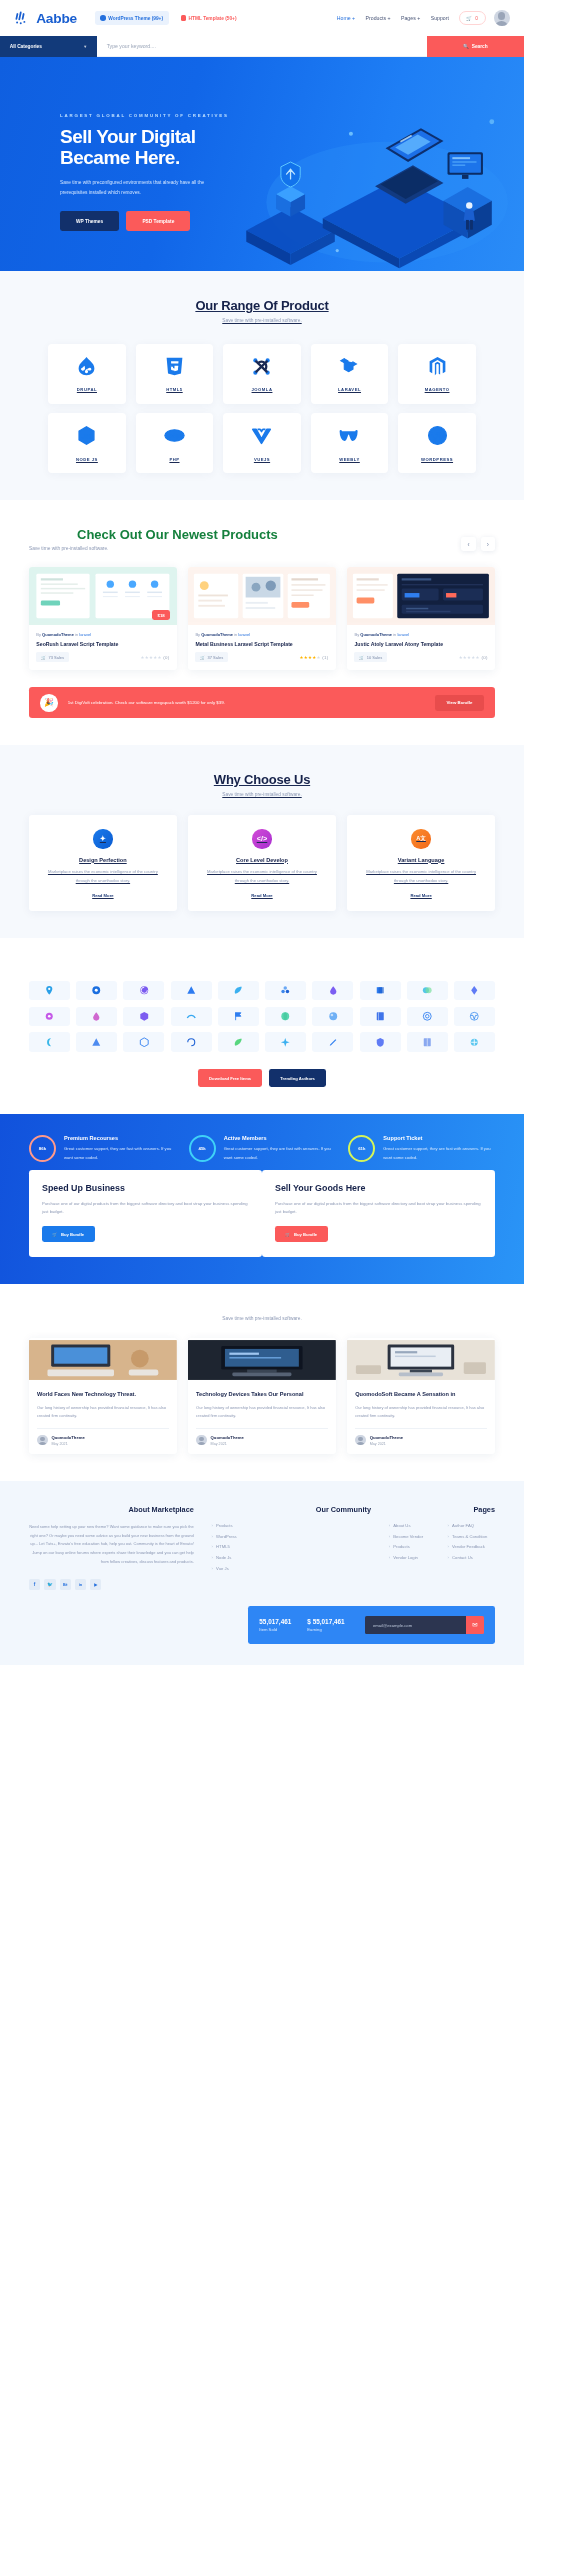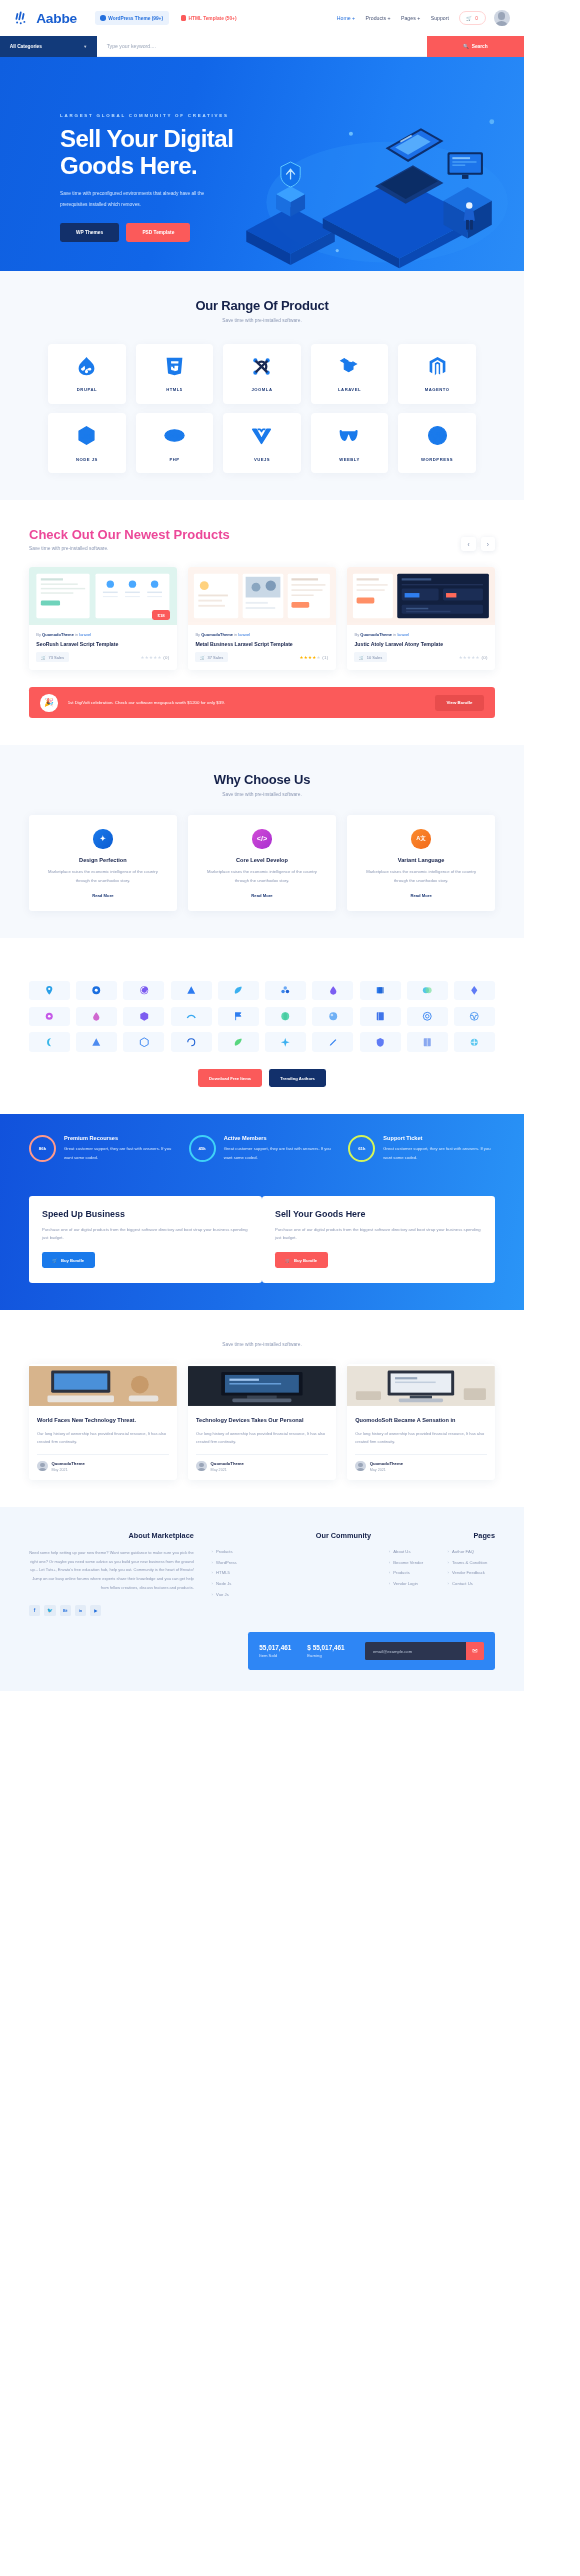--- a/index.html
+++ b/index.html
@@ -62,45 +62,45 @@
     display: flex; align-items: center; justify-content: center; gap: 2.4px;
   }
 
   
   .hero {
     height: 214px; position: relative; overflow: hidden;
     background: linear-gradient(105deg,#0f5fe0 0%,#1166e8 35%,#1e7ef5 70%,#2a8cf7 100%);
   }
   .hero-inner { padding: 56px 0 0 60px; position: relative; z-index: 3; width: 266px; }
   .hero-eyebrow { font-size: 4.4px; color: #bfe0ff; letter-spacing: 1.8px; font-weight: 700; }
-  .hero-h1 { font-size: 24px; color:#fff; font-weight:700; line-height:1.12; margin-top:8px; letter-spacing:-0.5px;}
+  .hero-h1 { font-size: 19px; color:#fff; font-weight:700; line-height:1.12; margin-top:8px; letter-spacing:-0.5px;}
   .hero-p { font-size:4.8px; color:#d3e6ff; line-height:2.1; margin-top:9.7px; max-width:173px;}
   .hero-btns { display:flex; gap:7.3px; margin-top:13px;}
   .btn-dark{ background:#12306b; color:#fff; font-size:4.8px; font-weight:700; padding:7.3px 16px; border-radius:2.4px;}
   .btn-red{ background:#fb5a5a; color:#fff; font-size:4.8px; font-weight:700; padding:7.3px 16px; border-radius:2.4px;}
   .hero-art { position:absolute; right:0; top:0; width:322px; height:214px; z-index:2;}
 
   
   .sec { padding: 27px 0; }
   .sec-title { font-size:13px; font-weight:700; text-align:center; color:#16224a; letter-spacing:-0.2px;}
   .sec-sub { font-size:4.8px; color:#8c98b4; text-align:center; margin-top:4.8px; }
-  .bg-lite { background:#f6f9fd; }
+  .bg-lite { background:#f6f9fd;text-decoration:underline; }
 
   
   .range-grid { display:grid; grid-template-columns: repeat(5, 1fr); gap:9.7px; padding:0 48px; margin-top:21px;}
   .range-card {
     background:#fff; border-radius:4px; height:60px; display:flex; flex-direction:column;
     align-items:center; justify-content:center; gap:7.3px; box-shadow:0 1.6px 8px rgba(20,50,100,.045);
   }
   .range-card svg { width:21px; height:21px; fill:#1a7aeb; }
   .range-label { font-size:4.2px; font-weight:700; color:#1f3b77; letter-spacing:0.5px;}
 
   
   .prod-head { display:flex; align-items:flex-end; padding:0 29px; }
-  .prod-head .t { font-size:13px; font-weight:700; color:#ec4899;}
+  .prod-head .t { font-size:13px; font-weight:700; color:#15803d;margin-left:48px;}
   .prod-head .s { font-size:4.8px; color:#8c98b4; margin-top:4px;}
   .arrows { margin-left:auto; display:flex; gap:4.8px;}
   .arrow { width:14.5px;height:14.5px;border-radius:2.4px;background:#fff; box-shadow:0 0.8px 4.8px rgba(20,50,100,.1);
     display:flex;align-items:center;justify-content:center;font-size:6.4px;color:#7b8aa8;}
   .prod-grid { display:grid; grid-template-columns:repeat(3,1fr); gap:11.3px; padding:0 29px; margin-top:16px;}
   .prod-card { background:#fff; border-radius:3.2px; overflow:hidden; box-shadow:0 1.6px 9.7px rgba(20,50,100,.07);}
   .prod-thumb { height:58px; position:relative; }
   .price-tag { position:absolute; right:6.4px; bottom:5.6px; background:#fb5a5a; color:#fff;
     font-size:4.4px; font-weight:700; padding:2.4px 5.6px; border-radius:2.4px;}
   .prod-body { padding:6.4px 7.3px 7.3px; }
@@ -150,21 +150,21 @@
   .rb-navy{ background:#12306b;color:#fff;font-size:4.2px;font-weight:700;padding:6.4px 11.3px;border-radius:2.4px;}
 
   
   .stats-sec { background:linear-gradient(100deg,#1152dc 0%,#1a6ce8 45%,#2a95f7 100%); padding:21px 29px 27px;}
   .stats-row { display:grid; grid-template-columns:repeat(3,1fr); gap:13px;}
   .stat { display:flex; gap:8px; align-items:flex-start;}
   .ring { width:27px;height:27px;border-radius:50%; display:flex;align-items:center;justify-content:center;
     font-size:4.4px;color:#fff;font-weight:700; flex:0 0 27px;}
   .stat-t { font-size:5.6px; font-weight:700; color:#fff;}
   .stat-p { font-size:4.2px; color:#d6e8ff; line-height:2; margin-top:4px;}
-  .cta-row { display:grid; grid-template-columns:repeat(2,1fr); margin-top:34px;}
+  .cta-row { display:grid; grid-template-columns:repeat(2,1fr); margin-top:8px;}
   .cta-card { background:#fff; border-radius:3.2px; padding:13px 13px 14.5px;}
   .cta-t { font-size:8.9px; font-weight:700; color:#16224a;}
   .cta-p { font-size:4.2px; color:#8c98b4; line-height:2.1; margin-top:6.4px;}
   .cta-b-blue{ display:inline-flex;align-items:center;gap:3.2px; background:#1a7aeb;color:#fff;font-size:4.2px;
     font-weight:700;padding:5.6px 10.5px;border-radius:2.4px;margin-top:8.9px;}
   .cta-b-red{ display:inline-flex;align-items:center;gap:3.2px; background:#fb5a5a;color:#fff;font-size:4.2px;
     font-weight:700;padding:5.6px 10.5px;border-radius:2.4px;margin-top:8.9px;}
 
   
   .news-grid { display:grid; grid-template-columns:repeat(3,1fr); gap:11.3px; padding:0 29px; margin-top:17.7px;}
@@ -334,21 +334,21 @@
 
         <circle cx="185" cy="95" r="2.5" fill="#7fd0ff" opacity=".8"></circle>
         <circle cx="360" cy="80" r="3" fill="#7fd0ff" opacity=".6"></circle>
         <circle cx="168" cy="240" r="2" fill="#9ad9ff" opacity=".7"></circle>
       </svg>
     </div>
     <div class="hero-inner">
       <div class="hero-eyebrow">LARGEST GLOBAL COMMUNITY OF CREATIVES</div>
       <h1 class="hero-h1">
         <span>Sell Your Digital</span><br>
-        <span>Goods Here.</span>
+        <span>Became Here.</span>
       </h1>
       <p class="hero-p">Save time with preconfigured environments that already have all the prerequisites installed which removes.</p>
       <div class="hero-btns">
         <div class="btn-dark">WP Themes</div>
         <div class="btn-red">PSD Template</div>
       </div>
     </div>
   </section>
 
   <section class="sec bg-lite">

